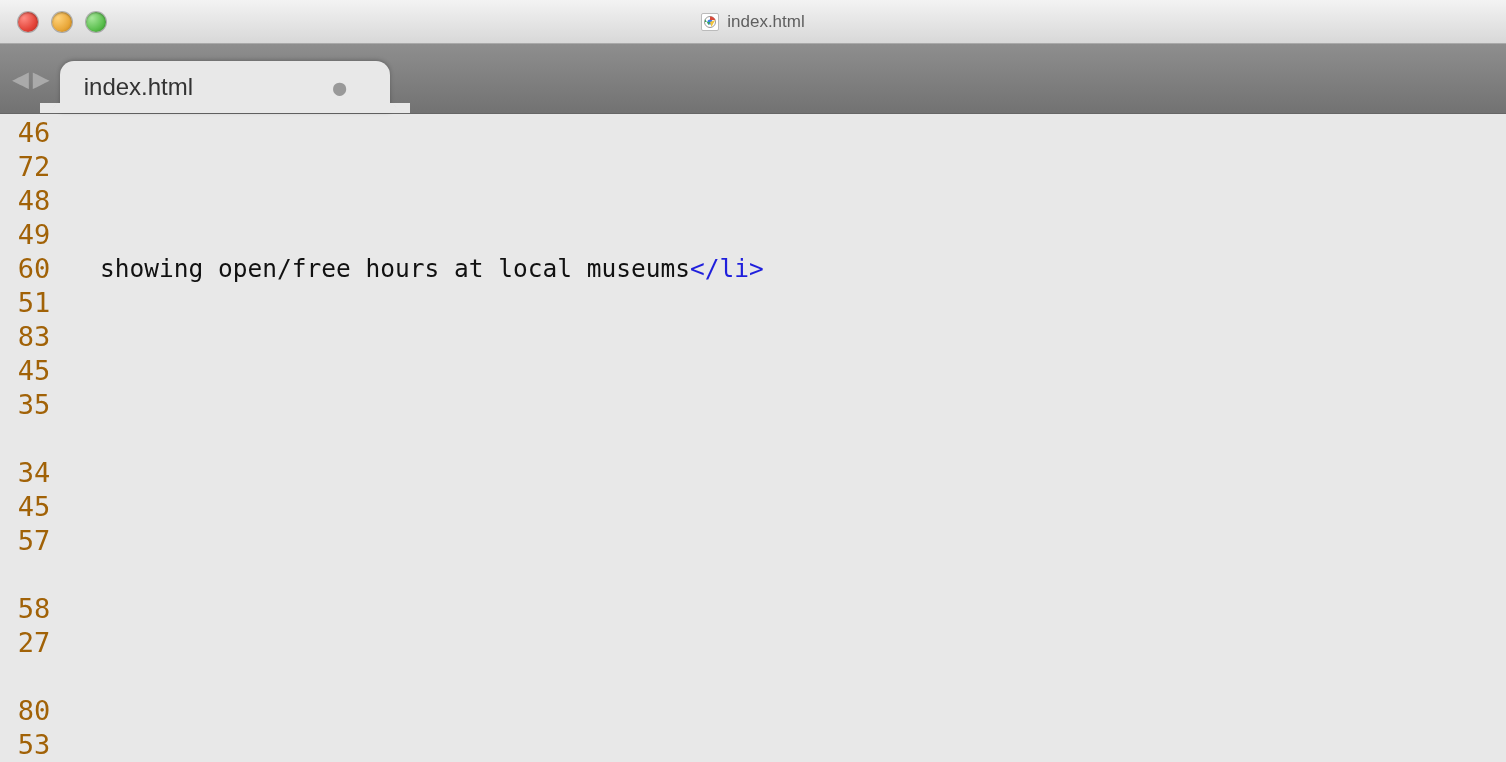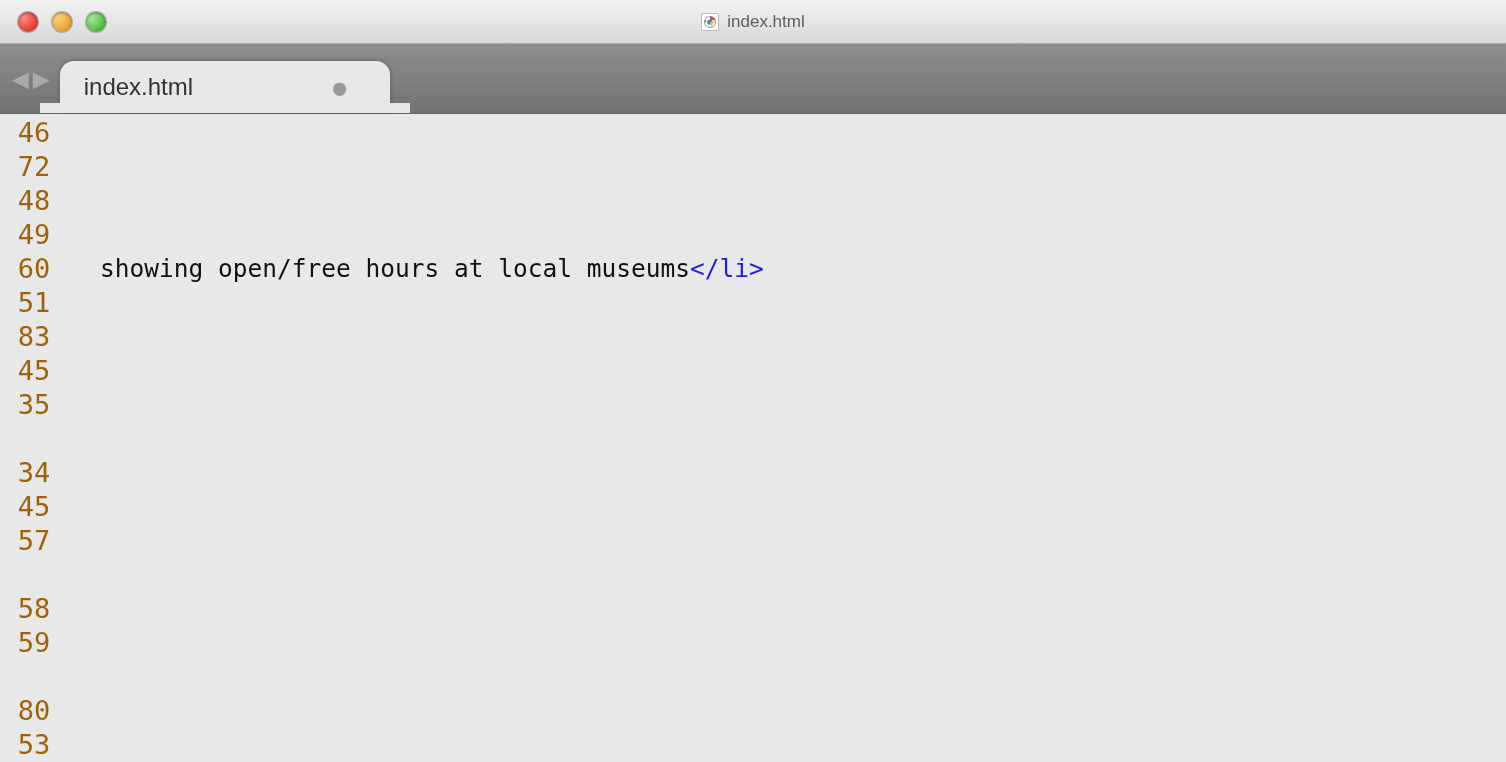--- a/index.html
+++ b/index.html
@@ -124,21 +124,21 @@
     <div>51</div>
     <div>83</div>
     <div>45</div>
     <div>35</div>
     <div></div>
     <div>34</div>
     <div>45</div>
     <div>57</div>
     <div></div>
     <div>58</div>
-    <div>59</div>
+    <div>27</div>
     <div></div>
     <div>80</div>
     <div>53</div>
   </div>
 
   <div class="code">
 
     
     <div class="L"><span class="t-text">showing open/free hours at local museums</span><span class="t-punc">&lt;/</span><span class="t-tag">li</span><span class="t-punc">&gt;</span></div>
 

